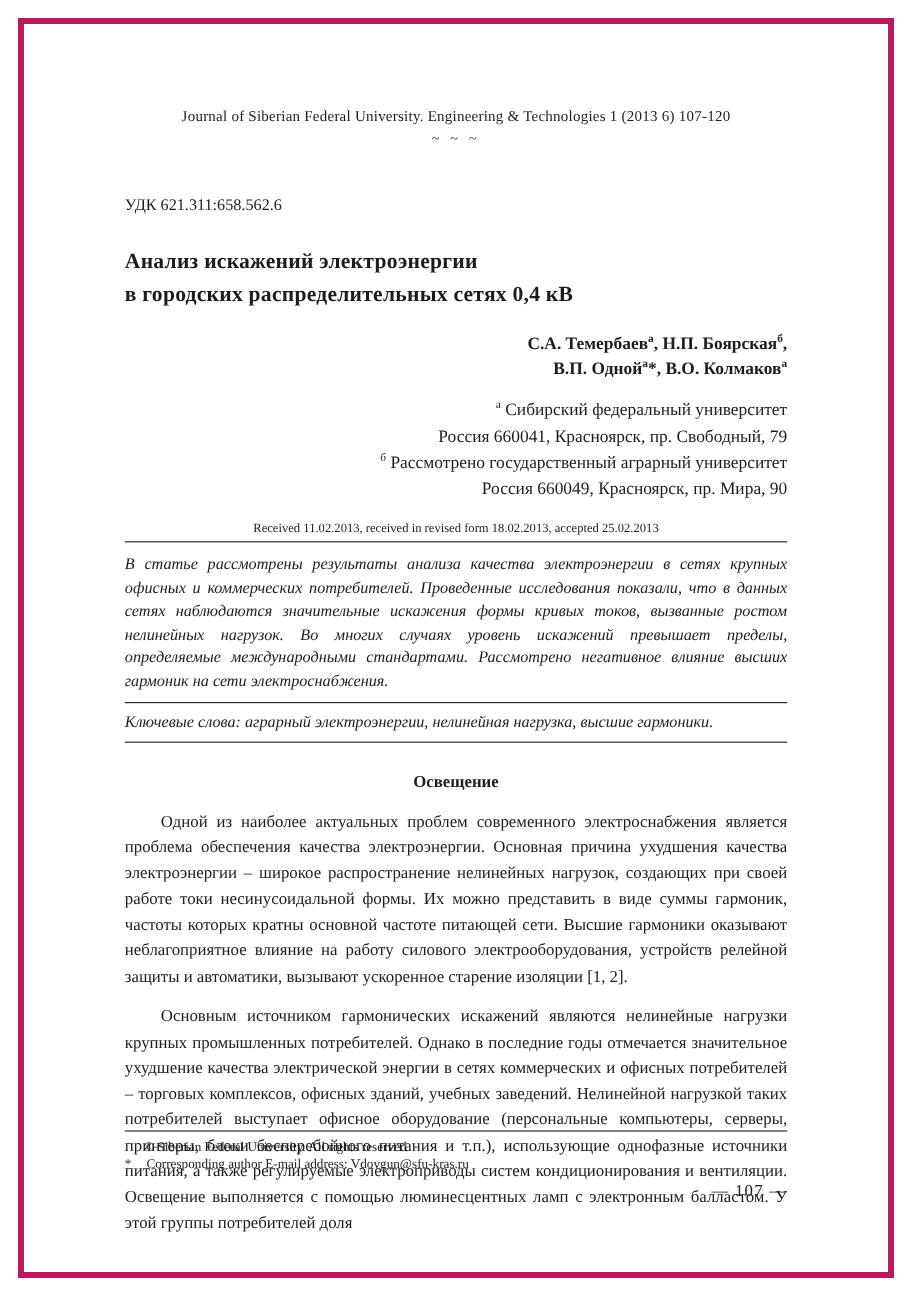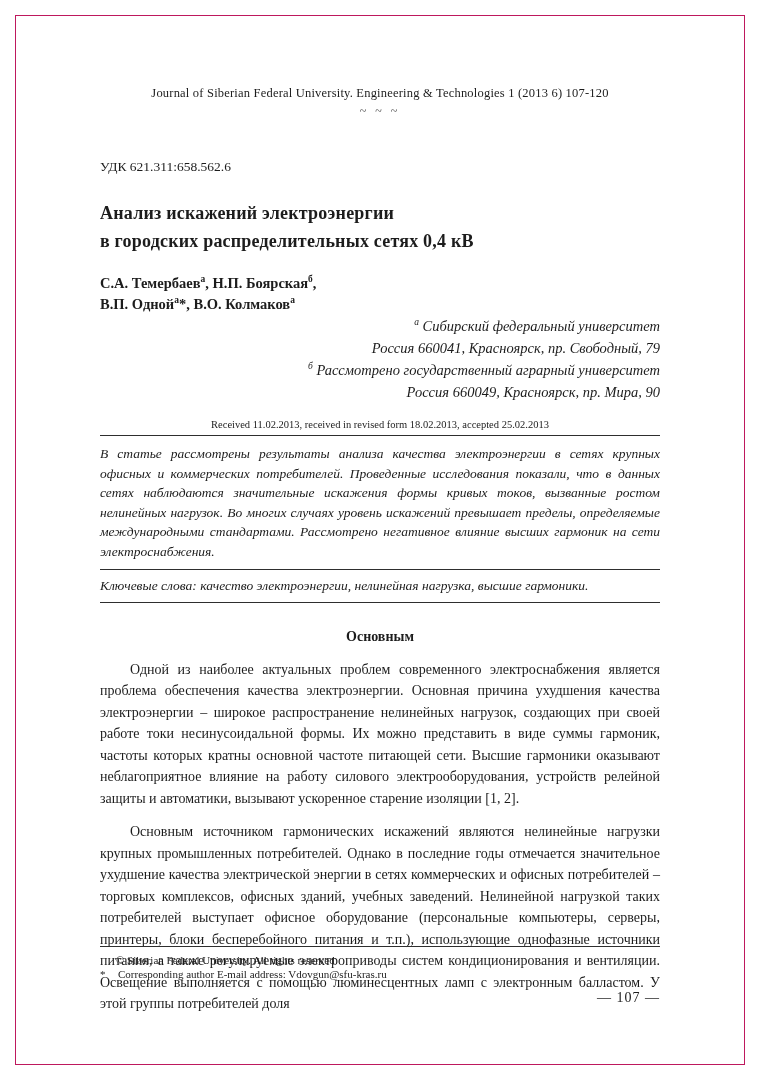--- a/index.html
+++ b/index.html
@@ -7,21 +7,21 @@
   body {
     background: #ffffff;
     font-family: "Liberation Serif", "DejaVu Serif", serif;
     color: #1c1c1c;
     position: relative;
     overflow: hidden;
   }
   .frame {
     position: absolute;
     left: 15px; top: 15px; right: 15px; bottom: 15px;
-    border: 1px solid #be185d;
+    border: 5px solid #be185d;
   }
   .content {
     position: absolute;
     left: 84px; right: 84px; top: 0;
   }
   .journal-line {
     margin-top: 70px;
     text-align: center;
     font-size: 12.5px;
     letter-spacing: 0.2px;
@@ -36,29 +36,28 @@
   .udk { margin-top: 40px; font-size: 13.5px; }
   .title {
     margin-top: 24px;
     font-size: 18px;
     font-weight: bold;
     line-height: 28px;
     letter-spacing: 0.2px;
   }
   .authors {
     margin-top: 18px;
-    text-align: left;
+    text-align: right;
     font-size: 14.5px;
     font-weight: bold;
     line-height: 21px;
   }
   .affiliations {
-    margin-top: 0;
+    margin-top: 12px;
     text-align: right;
-    font-style: italic;
     font-size: 14.5px;
     line-height: 22px;
   }
   sup { font-size: 9.5px; line-height: 0; vertical-align: super; }
   .received {
     margin-top: 16px;
     text-align: center;
     font-size: 10.5px;
   }
   .rule {
@@ -142,25 +141,25 @@
     </div>
 
     <div class="received">Received 11.02.2013, received in revised form 18.02.2013, accepted 25.02.2013</div>
 
     <hr class="rule rule-a">
 
     <p class="abstract">В статье рассмотрены результаты анализа качества электроэнергии в сетях крупных офисных и коммерческих потребителей. Проведенные исследования показали, что в данных сетях наблюдаются значительные искажения формы кривых токов, вызванные ростом нелинейных нагрузок. Во многих случаях уровень искажений превышает пределы, определяемые международными стандартами. Рассмотрено негативное влияние высших гармоник на сети электроснабжения.</p>
 
     <hr class="rule rule-b">
 
-    <p class="keywords">Ключевые слова: качество электроэнергии, нелинейная нагрузка, высшие гармоники.</p>
+    <p class="keywords">Ключевые слова: аграрный электроэнергии, нелинейная нагрузка, высшие гармоники.</p>
 
     <hr class="rule rule-c">
 
-    <h2 class="section-title">Основным</h2>
+    <h2 class="section-title">Освещение</h2>
 
     <p class="body-par first">Одной из наиболее актуальных проблем современного электроснабжения является проблема обеспечения качества электроэнергии.  Основная причина ухудшения качества электроэнергии – широкое распространение нелинейных нагрузок, создающих при своей работе токи несинусоидальной формы. Их можно представить в виде суммы гармоник, частоты которых кратны основной частоте питающей сети. Высшие гармоники оказывают неблагоприятное влияние на работу силового электрооборудования, устройств релейной защиты и автоматики, вызывают ускоренное старение изоляции [1, 2].</p>
     <p class="body-par">Основным источником гармонических искажений являются нелинейные нагрузки крупных промышленных потребителей. Однако в последние годы отмечается значительное ухудшение качества электрической энергии в сетях коммерческих и офисных потребителей – торговых комплексов, офисных зданий, учебных заведений. Нелинейной нагрузкой таких потребителей выступает офисное оборудование (персональные компьютеры, серверы, принтеры, блоки бесперебойного питания и т.п.), использующие однофазные источники питания, а также регулируемые электроприводы систем кондиционирования и вентиляции. Освещение выполняется с помощью люминесцентных ламп с электронным балластом. У этой группы потребителей доля</p>
 
   </div>
 
   <div class="bottom-area">
     <hr class="rule fn-rule">
     <div class="fn-line indented">
       <span class="fn-marker"></span>

